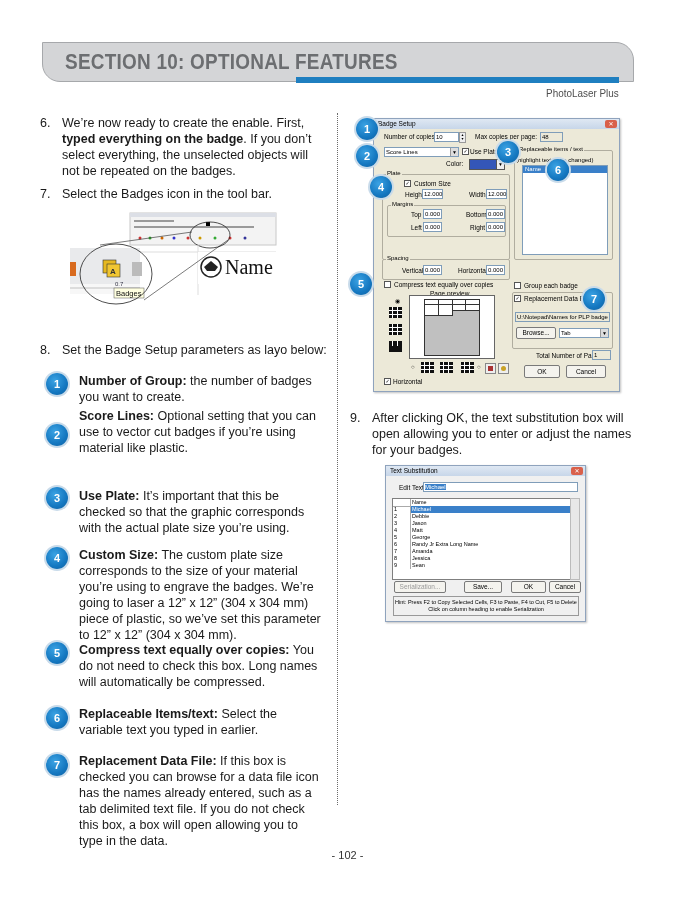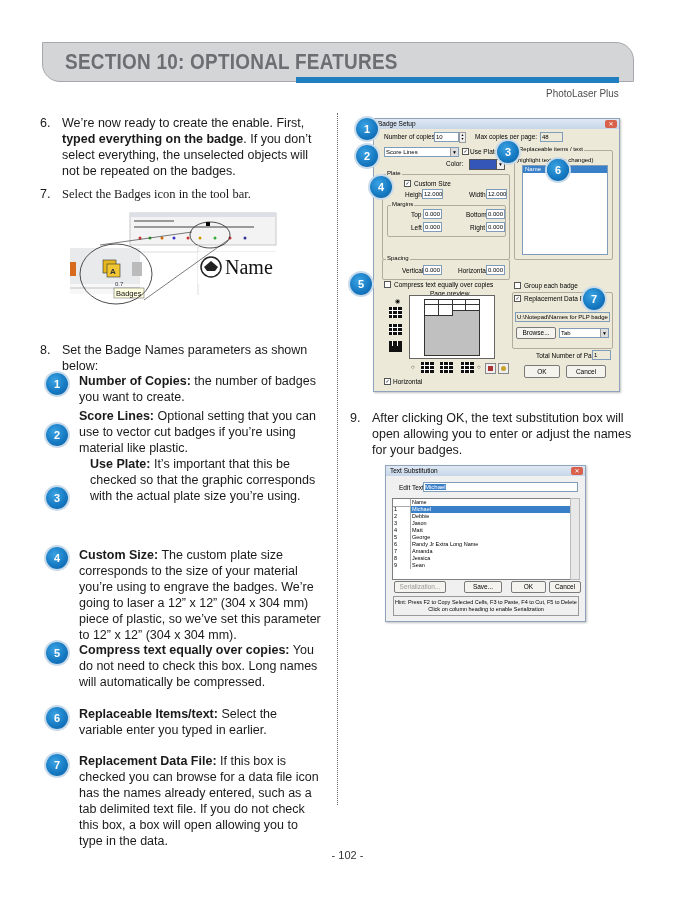--- a/index.html
+++ b/index.html
@@ -71,21 +71,21 @@
 <div class="hdr-bar"></div>
 <div class="hdr-sub">PhotoLaser Plus</div>
 
 <div class="step" style="left:40px; top:115px; width:285px;">
   <span class="num">6.</span>
   <span class="txt" style="width:262px;"><span>We’re now ready to create the enable. First, </span><span class="b">typed everything on the badge</span><span>. If you don’t select everything, the unselected objects will not be repeated on the badges.</span></span>
 </div>
 
 <div class="step" style="left:40px; top:186px; width:285px;">
   <span class="num">7.</span>
-  <span class="txt" style="width:262px;font-family:Liberation Serif, serif;">Select the Badges icon in the tool bar.</span>
+  <span class="txt" style="width:262px;">Select the Badges icon in the tool bar.</span>
 </div>
 
 <div class="illus">
   <svg width="210" height="95" viewBox="0 0 210 95">
     <rect x="60" y="3" width="146" height="32" fill="#f3f3f3" stroke="#c8c8c8"></rect>
     <rect x="60" y="3" width="146" height="4" fill="#dcdfe6"></rect>
     <g fill="#9a9a9a">
         <rect x="64" y="10" width="40" height="2"></rect>
         <rect x="64" y="16" width="120" height="2"></rect>
       </g>
@@ -120,40 +120,40 @@
     <rect x="44" y="78" width="30" height="10" fill="#ffffe1" stroke="#555" stroke-width="0.5"></rect>
     <text x="46" y="86" font-size="7.5" fill="#111" font-family="Liberation Sans, sans-serif">Badges</text>
     <ellipse cx="46" cy="64" rx="36" ry="30" fill="none" stroke="#222" stroke-width="0.8"></ellipse>
     <line x1="30" y1="35" x2="122" y2="22" stroke="#222" stroke-width="0.6"></line>
     <line x1="74" y1="90" x2="158" y2="30" stroke="#222" stroke-width="0.6"></line>
   </svg>
 </div>
 
 <div class="step" style="left:40px; top:342px; width:285px;">
   <span class="num">8.</span>
-  <span class="txt" style="width:265px;">Set the Badge Names parameters as shown below:</span>
+  <span class="txt" style="width:265px;">Set the Badge Setup parameters as layo below:</span>
 </div>
 
 <div class="badge" style="left:46px; top:373px;">1</div>
-<div class="item" style="top:373px;"><span class="b">Number of Copies:</span><span> the number of badges you want to create.</span></div>
+<div class="item" style="top:373px;"><span class="b">Number of Group:</span><span> the number of badges you want to create.</span></div>
 
 <div class="badge" style="left:46px; top:424px;">2</div>
 <div class="item" style="top:408px;"><span class="b">Score Lines:</span><span> Optional setting that you can use to vector cut badges if you’re using material like plastic.</span></div>
 
 <div class="badge" style="left:46px; top:487px;">3</div>
-<div class="item" style="top:456px;margin-left:11px;"><span class="b">Use Plate:</span><span> It’s important that this be checked so that the graphic corresponds with the actual plate size you’re using.</span></div>
+<div class="item" style="top:488px;"><span class="b">Use Plate:</span><span> It’s important that this be checked so that the graphic corresponds with the actual plate size you’re using.</span></div>
 
 <div class="badge" style="left:46px; top:547px;">4</div>
 <div class="item" style="top:547px;"><span class="b">Custom Size:</span><span> The custom plate size corresponds to the size of your material you’re using to engrave the badges. We’re going to laser a 12” x 12” (304 x 304 mm) piece of plastic, so we’ve set this parameter to 12” x 12” (304 x 304 mm).</span></div>
 
 <div class="badge" style="left:46px; top:642px;">5</div>
 <div class="item" style="top:642px;"><span class="b">Compress text equally over copies:</span><span> You do not need to check this box. Long names will automatically be compressed.</span></div>
 
 <div class="badge" style="left:46px; top:707px;">6</div>
-<div class="item" style="top:706px;"><span class="b">Replaceable Items/text:</span><span> Select the variable enter you typed in earlier.</span></div>
+<div class="item" style="top:706px;"><span class="b">Replaceable Items/text:</span><span> Select the variable text you typed in earlier.</span></div>
 
 <div class="badge" style="left:46px; top:754px;">7</div>
 <div class="item" style="top:753px;"><span class="b">Replacement Data File:</span><span> If this box is checked you can browse for a data file icon has the names already entered, such as a tab delimited text file. If you do not check this box, a box will open allowing you to type in the data.</span></div>
 
 <div class="divider"></div>
 
 <div class="dlg" style="left:373px; top:118px; width:245px; height:272px;">
   <div class="tbar">Badge Setup</div>
   <div class="xbtn">✕</div>
 

